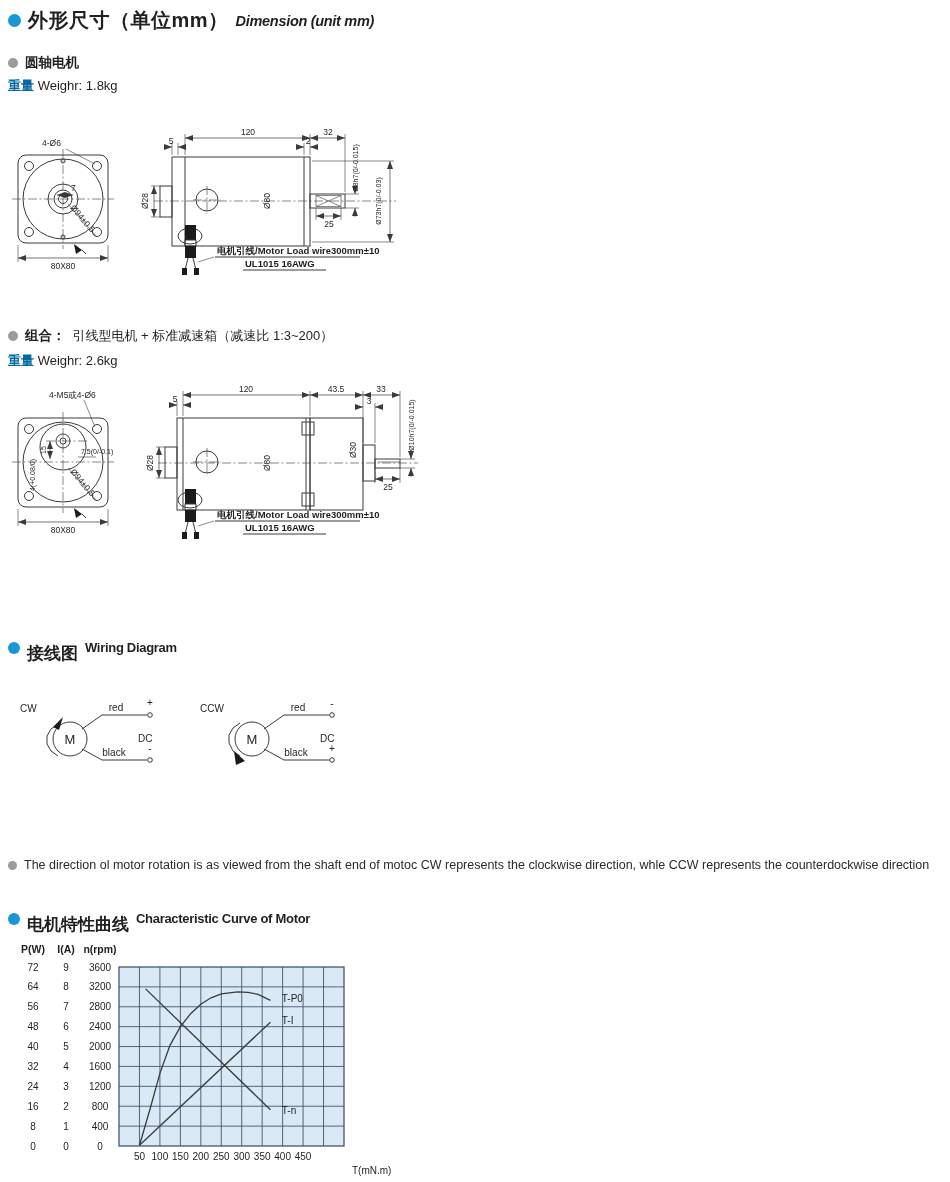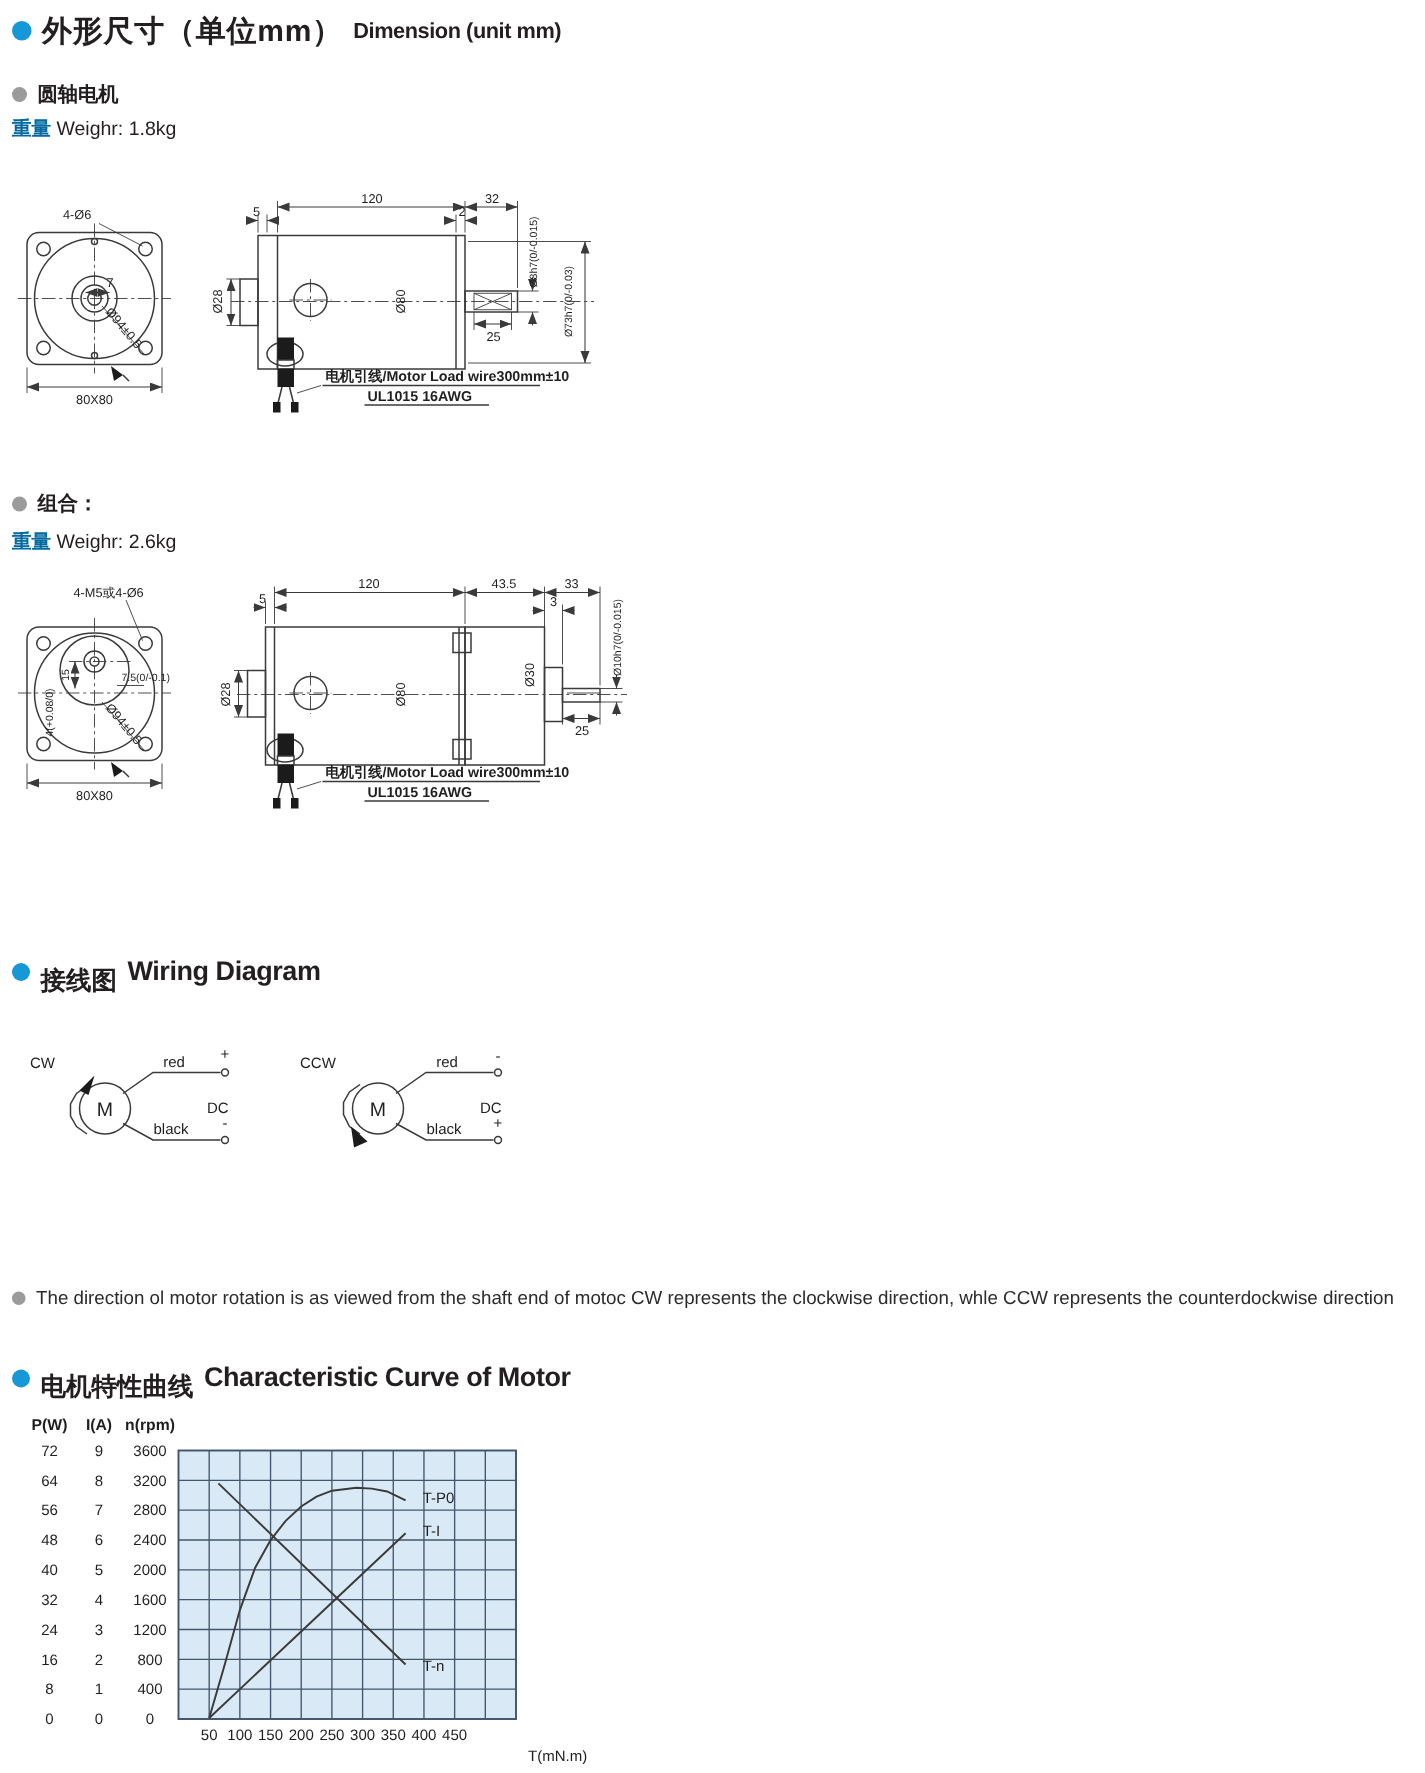--- a/index.html
+++ b/index.html
@@ -5,23 +5,23 @@
   html,body{margin:0;padding:0;background:#fff;}
   .page{position:relative;width:950px;height:1182px;background:#fff;overflow:hidden;
         font-family:"Liberation Sans",sans-serif;color:#231f20;}
   .abs{position:absolute;}
   .hrow{display:flex;align-items:center;gap:7px;white-space:nowrap;}
   .dot-blue{width:13px;height:13px;border-radius:50%;background:#1697d6;flex:0 0 auto;}
   .dot-blue.sm{width:12px;height:12px;}
   .dot-gray{width:10px;height:10px;border-radius:50%;background:#9b9b9b;flex:0 0 auto;}
   .dot-gray.sm{width:9px;height:9px;}
   .h1-zh{font-size:20px;font-weight:bold;letter-spacing:0.5px;}
-  .h1-en{font-size:14.5px;font-weight:bold;letter-spacing:-0.3px;}
+  .h1-en{font-size:14.5px;font-weight:bold;letter-spacing:-0.3px;font-style:italic;}
   .h2-zh{font-size:17px;font-weight:bold;margin-top:12px;}
-  .h2-en{font-size:18px;font-weight:bold;letter-spacing:-0.3px;}
+  .h2-en{font-size:13px;font-weight:bold;letter-spacing:-0.3px;}
   .h3{font-size:13.5px;font-weight:bold;}
   .h3-rest{font-size:13px;font-weight:normal;}
   .wrow{font-size:13px;}
   .wlabel{font-weight:bold;color:#0369a1;}
   .note{font-size:12.5px;color:#2b2b2b;}
   
   svg{overflow:visible;}
   .ln{stroke:#3a3a3a;stroke-width:1;fill:none;}
   .thin{stroke:#3a3a3a;stroke-width:0.6;fill:none;}
   .cl{stroke:#3a3a3a;stroke-width:0.6;fill:none;stroke-dasharray:9 2.5 2 2.5;}
@@ -159,20 +159,21 @@
       <text class="wt" x="209" y="128">电机引线/Motor Load wire300mm±10</text>
       <line class="ln" x1="207" y1="131" x2="352" y2="131"></line>
       <text class="wt" x="237" y="141">UL1015 16AWG</text>
       <line class="ln" x1="235" y1="144" x2="318" y2="144"></line>
     </g>
   </svg>
 
   <div class="abs hrow" style="left:8px;top:327px;">
     <span class="dot-gray"></span>
     <span class="h3">组合：</span>
+    <span class="h3-rest">引线型电机 + 标准减速箱（减速比 1:3~200）</span>
   </div>
   <div class="abs wrow" style="left:8px;top:352px;">
     <span class="wlabel">重量</span>
     <span>Weighr: 2.6kg</span>
   </div>
 
   <svg class="abs" style="left:8px;top:383px;" width="470" height="175" viewBox="0 0 470 175">
     <defs>
       <marker id="ar2" markerWidth="9" markerHeight="7" refX="8" refY="3" orient="auto-start-reverse" markerUnits="userSpaceOnUse">
         <path d="M0,0 L8,3 L0,6 Z" fill="#3a3a3a"></path>

